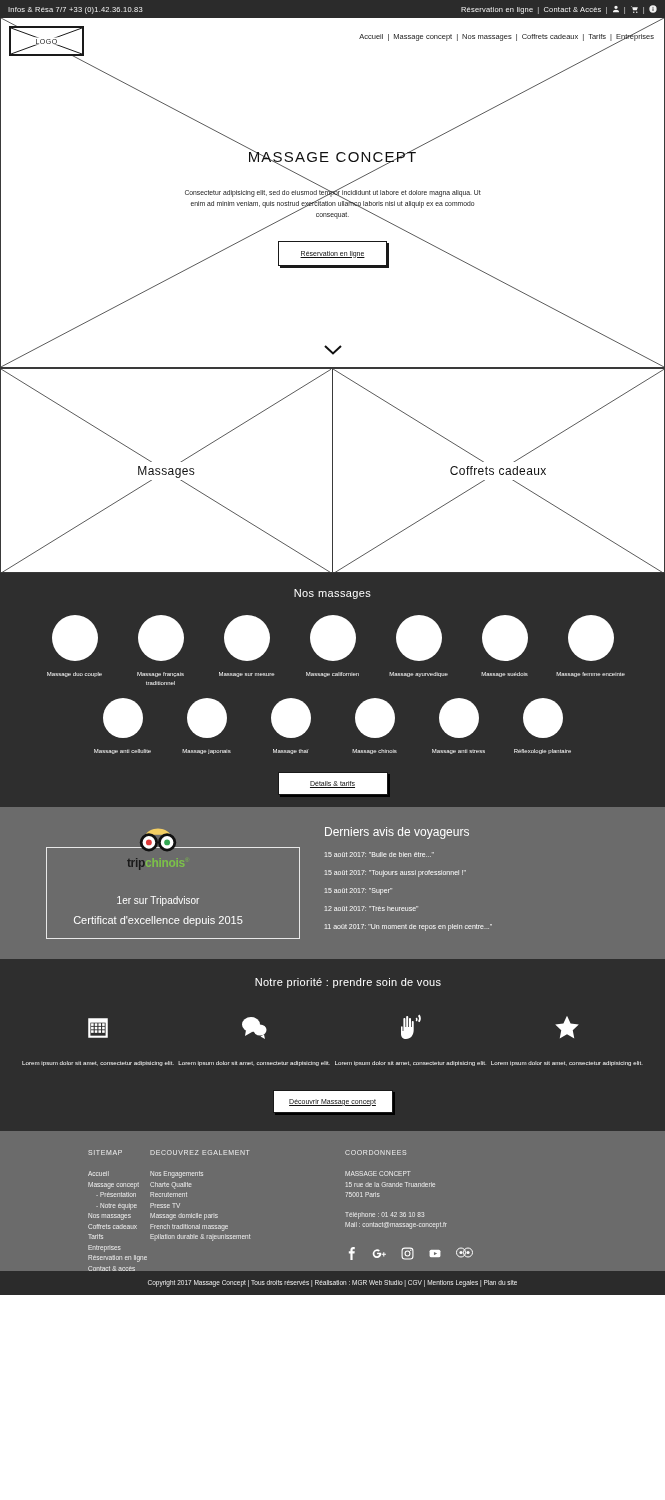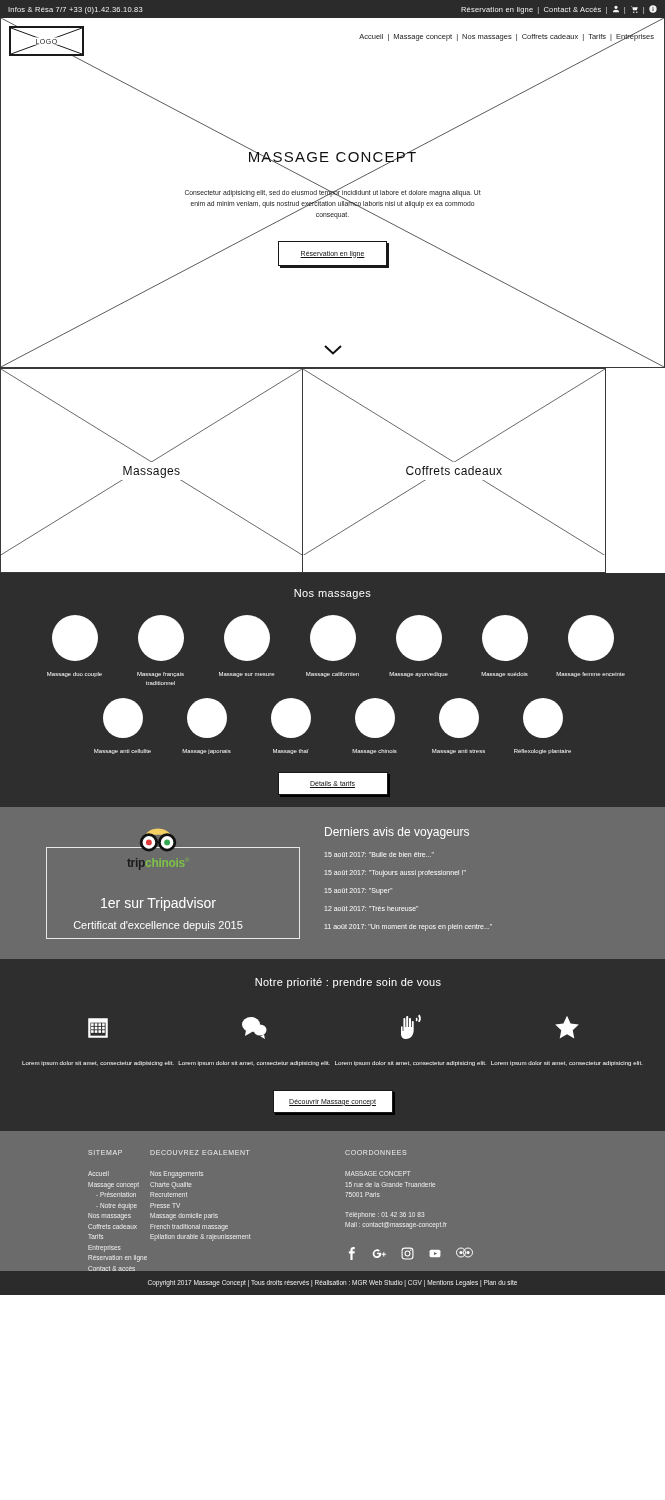--- a/index.html
+++ b/index.html
@@ -72,21 +72,21 @@
     border: 1px solid #1a1a1a; box-shadow: 2px 2px 0 #1a1a1a;
     padding: 8px 22px; font-size: 7px; color: #111;
   }
   .chevron {
     position: absolute; left: 0; right: 0; bottom: 8px; text-align: center;
     z-index: 3; color: #111;
   }
   .chevron svg { stroke: #111; stroke-width: 2; fill: none; }
 
   
-  .duo { display: flex; width: 606px; }
+  .duo { display: flex; width: 665px; }
   .panel {
     position: relative; flex: 1 1 50%; background: #fff;
     border: 1px solid #3a3a3a; overflow: hidden;
     display: flex; align-items: center; justify-content: center;
   }
   .panel + .panel { border-left: 0; }
   .panel-label { position: relative; z-index: 2; font-size: 12px; color: #111;
     background: #fff; padding: 2px 8px; letter-spacing: .4px; }
   .duo-a .panel { height: 205px; }
   .duo-b .panel { height: 145px; }
@@ -121,21 +121,21 @@
     position: absolute; left: 38px; top: 20px; right: 8px; bottom: 0;
     border: 1px solid #e8e8e8;
   }
   .trip-logo { position: absolute; left: 0; right: 0; top: 0; text-align: center; z-index: 2; }
   .trip-owl { display: block; margin: 0 auto; }
   .trip-word { font-size: 12px; letter-spacing: -.3px; margin-top: 1px; }
   .trip-word .tw-trip { color: #1a1a1a; font-weight: 700; }
   .trip-word .tw-adv { color: #7cc04a; font-weight: 700; }
   .trip-word .tw-r { color: #7cc04a; font-size: 6px; vertical-align: super; }
   .trip-lines { position: absolute; left: 0; right: 0; top: 68px; text-align: center; z-index: 2; color: #fff; }
-  .trip-l1 { font-size: 14px; }
+  .trip-l1 { font-size: 10px; }
   .trip-l2 { font-size: 11px; margin-top: 8px; }
   .trip-right { flex: 1; padding-left: 16px; color: #fff; }
   .trip-rtitle { font-size: 12px; margin-bottom: 12px; }
   .trip-review { font-size: 7px; margin-bottom: 11px; }
 
   
   .prio { background: #2e2e2e; width: 665px; padding: 17px 0 18px; }
   .prio-title { text-align: center; font-size: 11px; color: #fff; letter-spacing: .3px; margin-left: 31px; }
   .prio-row { display: flex; margin-top: 22px; padding: 0 20px; }
   .prio-item { flex: 1; text-align: center; color: #fff; }

